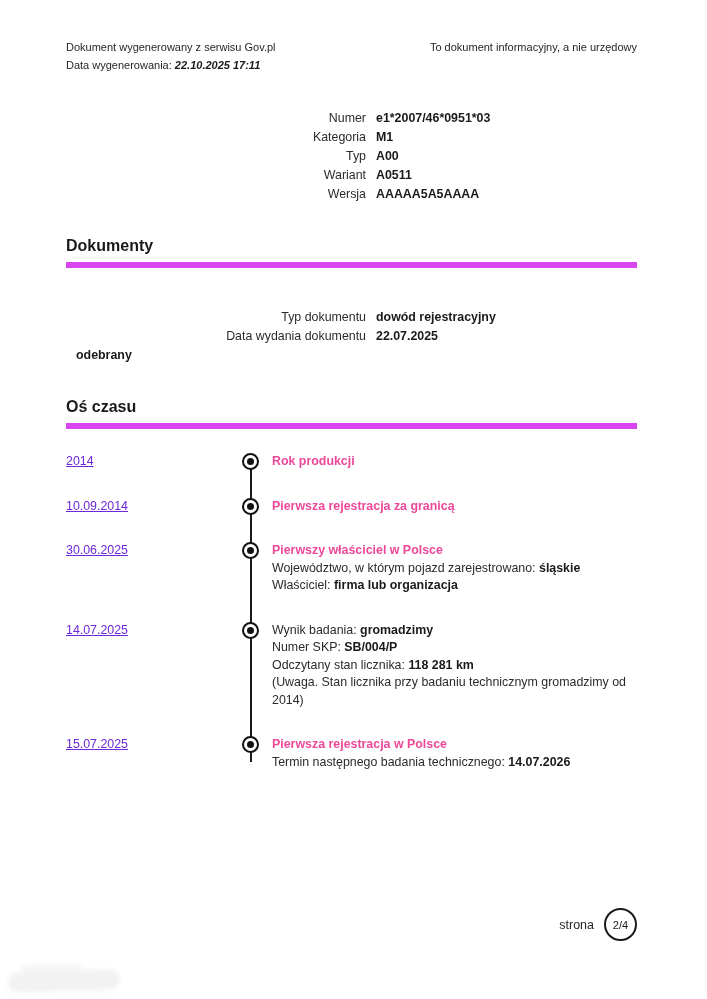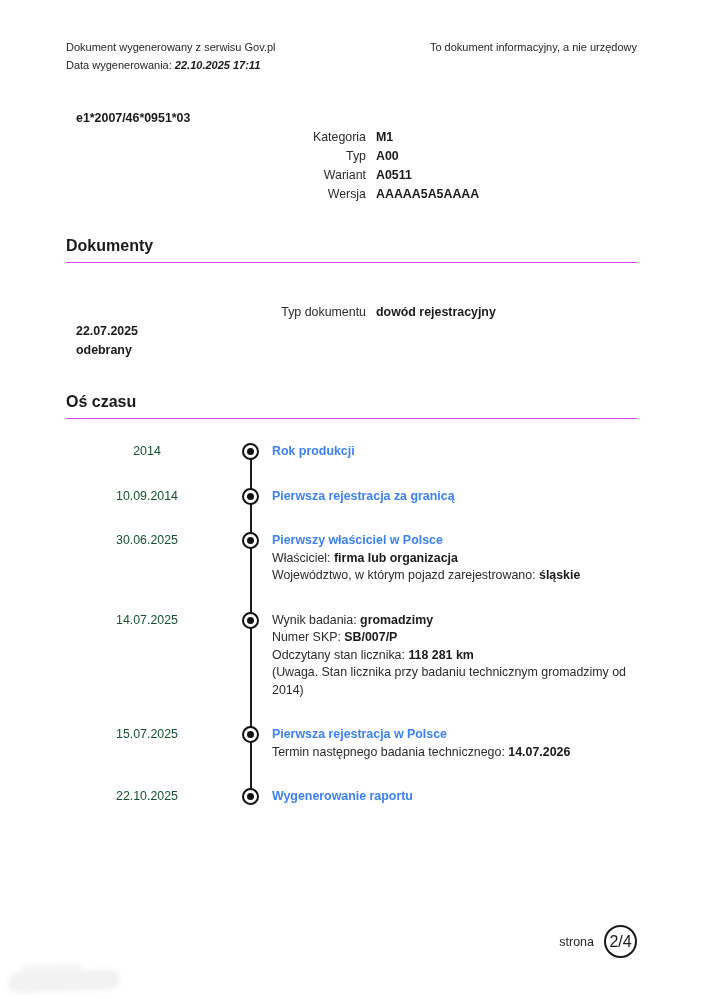--- a/index.html
+++ b/index.html
@@ -29,58 +29,58 @@
   .kv-label {
     width:300px; text-align:right; color:#2b2b2b; flex:0 0 300px;
   }
   .kv-value { margin-left:10px; font-weight:bold; color:#1a1a1a; }
   
   .section-title {
     margin-top:32px;
     font-size:16px; font-weight:bold; color:#1a1a1a;
     line-height:19px;
     padding-bottom:7px;
-    border-bottom:1px solid #d946ef;
+    border-bottom:6px solid #d946ef;
   }
   #doc-rows { margin-top:40px; }
   
   .timeline { position:relative; margin-top:24px; font-size:12.4px; }
   .timeline::before {
     content:""; position:absolute; left:184px; top:9px; bottom:9px;
     width:2px; background:#1a1a1a;
   }
   .t-item {
     display:grid; grid-template-columns:162px 44px 1fr;
     margin-bottom:27px;
   }
   .t-item:last-child { margin-bottom:0; }
-  .t-date { text-align:center; line-height:17.5px; color:#14532d; }
+  .t-date { text-align:left; line-height:17.5px; color:#6d28d9;text-decoration:underline; }
   .t-marker-col { display:flex; justify-content:center; align-items:flex-start; }
   .t-marker {
     position:relative; z-index:1;
     width:17px; height:17px; border:2px solid #111111; border-radius:50%;
     background:#ffffff;
     display:flex; align-items:center; justify-content:center;
   }
   .t-dot { width:7px; height:7px; border-radius:50%; background:#111111; }
   .t-content { line-height:17.5px; }
-  .t-title { font-weight:bold; color:#3b82f6; }
+  .t-title { font-weight:bold; color:#ec4899; }
   .t-detail { color:#2b2b2b; }
   .t-detail .t-detail-value { font-weight:bold; color:#1a1a1a; }
   .t-note { color:#2b2b2b; }
   
   .footer {
-    position:absolute; right:70px; bottom:41px;
+    position:absolute; right:70px; bottom:58px;
     display:flex; align-items:center; gap:10px;
     font-size:12.5px; color:#262626;
   }
   .page-badge {
     width:33px; height:33px; border:2px solid #1a1a1a; border-radius:50%;
     display:flex; align-items:center; justify-content:center;
-    font-size:16px; color:#1a1a1a;
+    font-size:11px; color:#1a1a1a;
   }
   
   .watermark {
     position:absolute; left:8px; bottom:8px;
     width:112px; height:20px; border-radius:10px;
     background:#f2f2f2;
     filter:blur(2px);
     transform:rotate(-2deg);
   }
   .watermark::before {
@@ -99,20 +99,21 @@
       <div>
         <span>Data wygenerowania:</span>
         <strong>22.10.2025 17:11</strong>
       </div>
     </div>
     <div class="doc-header-right">To dokument informacyjny, a nie urzędowy</div>
   </div>
 
   <div class="kv-block meta" id="meta-rows">
       <div class="kv-row">
+        <span class="kv-label">Numer</span>
         <span class="kv-value">e1*2007/46*0951*03</span>
       </div>
       <div class="kv-row">
         <span class="kv-label">Kategoria</span>
         <span class="kv-value">M1</span>
       </div>
       <div class="kv-row">
         <span class="kv-label">Typ</span>
         <span class="kv-value">A00</span>
       </div>
@@ -126,20 +127,21 @@
       </div>
     </div>
 
   <h2 class="section-title">Dokumenty</h2>
   <div class="kv-block" id="doc-rows">
       <div class="kv-row">
         <span class="kv-label">Typ dokumentu</span>
         <span class="kv-value">dowód rejestracyjny</span>
       </div>
       <div class="kv-row">
+        <span class="kv-label">Data wydania dokumentu</span>
         <span class="kv-value">22.07.2025</span>
       </div>
       <div class="kv-row">
         <span class="kv-value">odebrany</span>
       </div>
     </div>
 
   <h2 class="section-title">Oś czasu</h2>
   <div class="timeline" id="timeline">
       <div class="t-item">
@@ -166,59 +168,48 @@
       </div>
       <div class="t-item">
         <div class="t-date">30.06.2025</div>
         <div class="t-marker-col">
           <span class="t-marker">
             <span class="t-dot"></span>
           </span>
         </div>
         <div class="t-content">
           <div class="t-title">Pierwszy właściciel w Polsce</div>
+          <div class="t-detail"><span class="t-detail-label">Województwo, w którym pojazd zarejestrowano:</span> <span class="t-detail-value">śląskie</span></div>
           <div class="t-detail"><span class="t-detail-label">Właściciel:</span> <span class="t-detail-value">firma lub organizacja</span></div>
-          <div class="t-detail"><span class="t-detail-label">Województwo, w którym pojazd zarejestrowano:</span> <span class="t-detail-value">śląskie</span></div>
         </div>
       </div>
       <div class="t-item">
         <div class="t-date">14.07.2025</div>
         <div class="t-marker-col">
           <span class="t-marker">
             <span class="t-dot"></span>
           </span>
         </div>
         <div class="t-content">
           <div class="t-detail"><span class="t-detail-label">Wynik badania:</span> <span class="t-detail-value">gromadzimy</span></div>
-          <div class="t-detail"><span class="t-detail-label">Numer SKP:</span> <span class="t-detail-value">SB/007/P</span></div>
+          <div class="t-detail"><span class="t-detail-label">Numer SKP:</span> <span class="t-detail-value">SB/004/P</span></div>
           <div class="t-detail"><span class="t-detail-label">Odczytany stan licznika:</span> <span class="t-detail-value">118 281 km</span></div>
           <div class="t-note">(Uwaga. Stan licznika przy badaniu technicznym gromadzimy od 2014)</div>
         </div>
       </div>
       <div class="t-item">
         <div class="t-date">15.07.2025</div>
         <div class="t-marker-col">
           <span class="t-marker">
             <span class="t-dot"></span>
           </span>
         </div>
         <div class="t-content">
           <div class="t-title">Pierwsza rejestracja w Polsce</div>
           <div class="t-detail"><span class="t-detail-label">Termin następnego badania technicznego:</span> <span class="t-detail-value">14.07.2026</span></div>
-        </div>
-      </div>
-      <div class="t-item">
-        <div class="t-date">22.10.2025</div>
-        <div class="t-marker-col">
-          <span class="t-marker">
-            <span class="t-dot"></span>
-          </span>
-        </div>
-        <div class="t-content">
-          <div class="t-title">Wygenerowanie raportu</div>
         </div>
       </div>
     </div>
 
   <div class="footer">
     <span>strona</span>
     <span class="page-badge">2/4</span>
   </div>
 
   <div class="watermark"></div>

